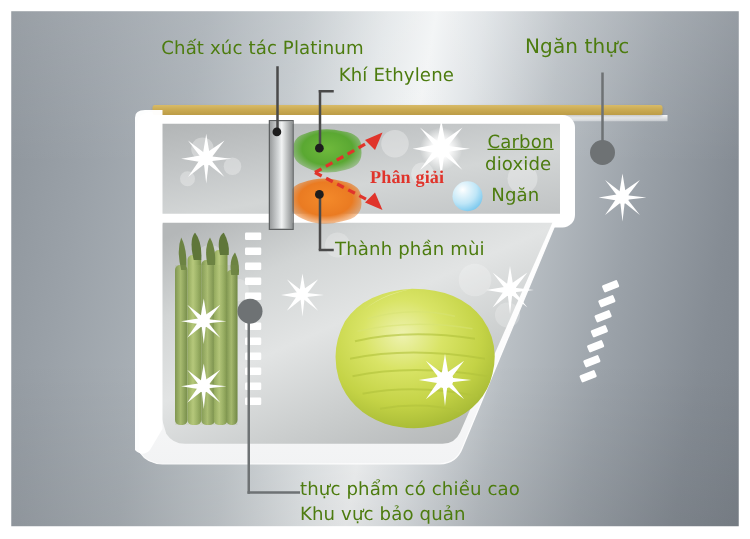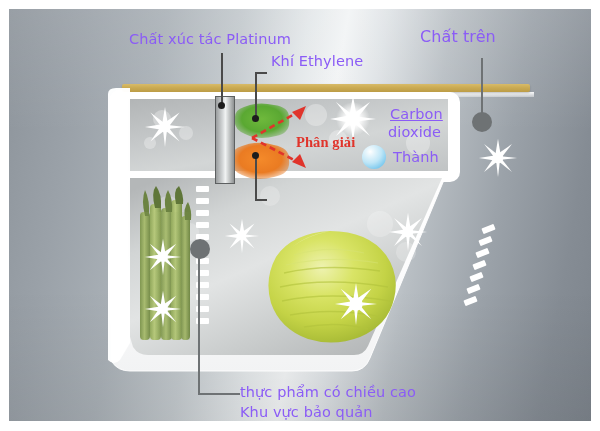--- a/index.html
+++ b/index.html
@@ -192,21 +192,21 @@
   .bigdot {
     position: absolute;
     border-radius: 50%;
     background: #6e7274;
     z-index: 15;
   }
 
   
   .label {
     position: absolute;
-    color: #8b5cf6;
+    color: #4d7c0f;
     font-size: 14.5px;
     line-height: 18px;
     white-space: pre;
     z-index: 20;
     letter-spacing: 0.1px;
   }
   .label-lg { font-size: 16px; }
   .label-red {
     color: #e0342b;
     font-weight: bold;
@@ -557,26 +557,27 @@
   <div class="bigdot" style="left:472px;top:112px;width:20px;height:20px;"></div>
 
   <div class="bigdot" style="left:190px;top:239px;width:20px;height:20px;"></div>
   <div class="leader leader-v" style="left:198px;top:255px;height:140px;background:#6e7274;width:2.4px;"></div>
   <div class="leader leader-h" style="left:198px;top:393px;width:42px;background:#6e7274;height:2.4px;"></div>
 
   <div class="label" style="left:129px;top:30px;">Chất xúc tác Platinum</div>
 
   <div class="label" style="left:271px;top:52px;">Khí Ethylene</div>
 
-  <div class="label label-lg" style="left:420px;top:28px;">Chất trên</div>
+  <div class="label label-lg" style="left:420px;top:28px;">Ngăn thực</div>
 
   <div class="label label-red" style="left:296px;top:133px;">Phân giải</div>
 
   <div class="label" style="left:390px;top:105px;text-decoration:underline;">Carbon</div>
   <div class="label" style="left:388px;top:123px;">dioxide</div>
 
-  <div class="label" style="left:393px;top:148px;">Thành</div>
-
+  <div class="label" style="left:393px;top:148px;">Ngăn</div>
+
+  <div class="label" style="left:268px;top:191px;">Thành phần mùi</div>
 
   <div class="label" style="left:240px;top:355px;margin-top:48px;">Khu vực bảo quản</div>
   <div class="label" style="left:240px;top:383px;">thực phẩm có chiều cao</div>
 
 </div>
 
 </body></html>

